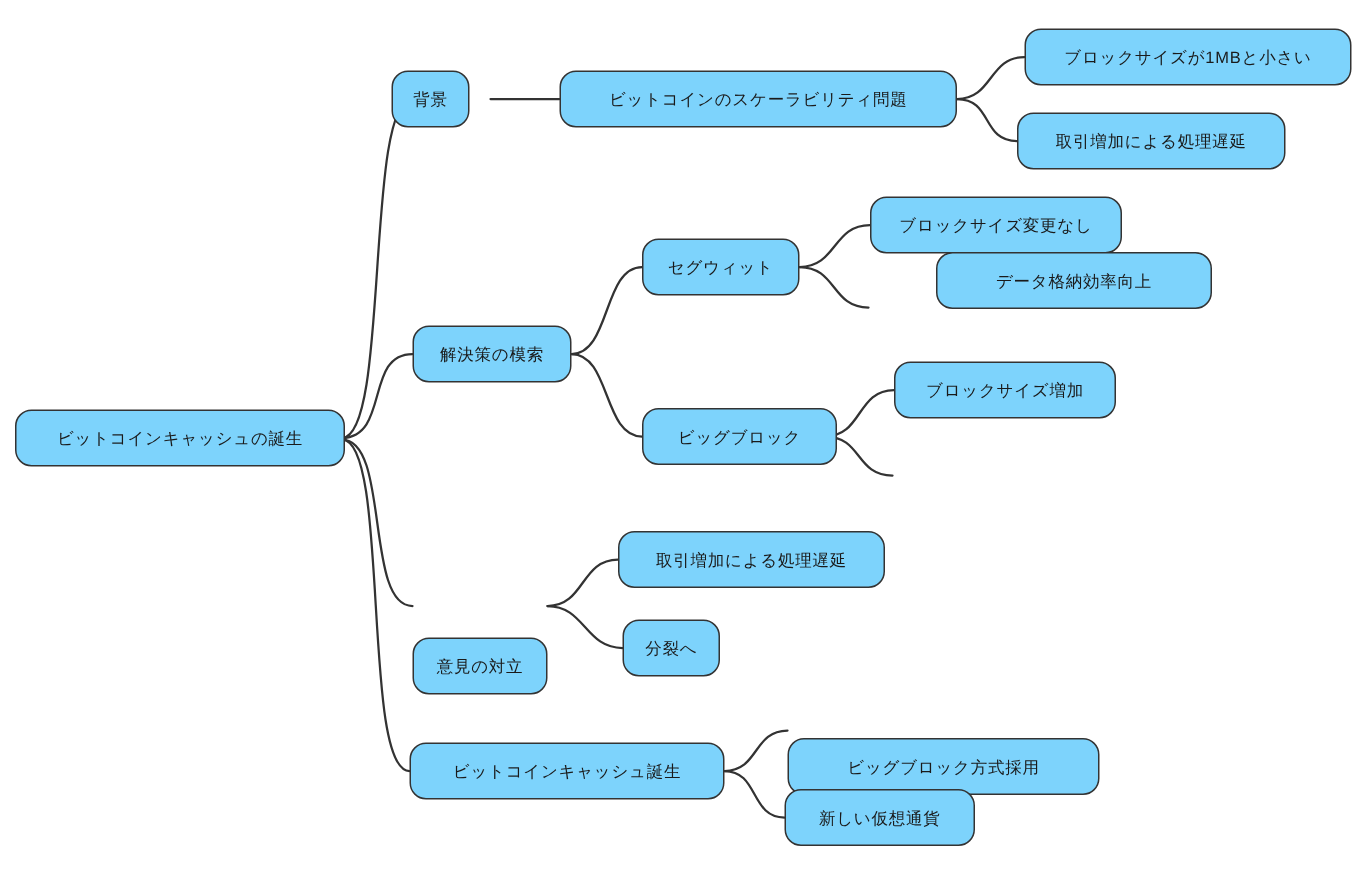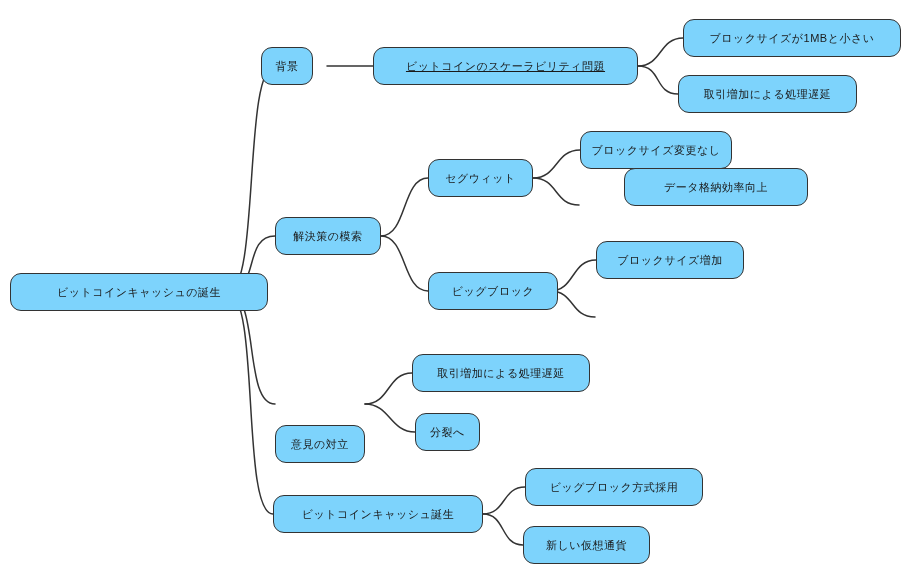--- a/index.html
+++ b/index.html
@@ -69,35 +69,35 @@
     <path d="M550,291 C575,291 571,260 596,260"></path>
     <path d="M550,291 C575,291 570,317 595,317"></path>
 
     <path d="M365,404 C390,404 387,373 412,373"></path>
     <path d="M365,404 C390,404 390,432 415,432"></path>
 
     <path d="M483,514 C506,514 502,487 525,487"></path>
     <path d="M483,514 C506,514 500,545 523,545"></path>
   </svg>
 
-  <div class="node" style="left:10px; top:273px; width:258px;">ビットコインキャッシュの誕生</div>
+  <div class="node" style="left:10px; top:273px; width:220px;">ビットコインキャッシュの誕生</div>
 
   <div class="node" style="left:261px; top:47px; width:52px;">背景</div>
-  <div class="node" style="left:373px; top:47px; width:265px;text-decoration:underline;">ビットコインのスケーラビリティ問題</div>
+  <div class="node" style="left:373px; top:47px; width:265px;">ビットコインのスケーラビリティ問題</div>
   <div class="node" style="left:683px; top:19px; width:218px;">ブロックサイズが1MBと小さい</div>
   <div class="node" style="left:678px; top:75px; width:179px;">取引増加による処理遅延</div>
 
   <div class="node" style="left:275px; top:217px; width:106px;">解決策の模索</div>
   <div class="node" style="left:428px; top:159px; width:105px;">セグウィット</div>
-  <div class="node" style="left:580px; top:131px; width:152px;">ブロックサイズ変更なし</div>
+  <div class="node" style="left:580px; top:131px; width:168px;">ブロックサイズ変更なし</div>
   <div class="node" style="left:579px; top:168px; width:184px;margin-left:45px;">データ格納効率向上</div>
   <div class="node" style="left:428px; top:272px; width:130px;">ビッグブロック</div>
   <div class="node" style="left:596px; top:241px; width:148px;">ブロックサイズ増加</div>
 
   <div class="node" style="left:275px; top:385px; width:90px;margin-top:40px;">意見の対立</div>
   <div class="node" style="left:412px; top:354px; width:178px;">取引増加による処理遅延</div>
   <div class="node" style="left:415px; top:413px; width:65px;">分裂へ</div>
 
   <div class="node" style="left:273px; top:495px; width:210px;">ビットコインキャッシュ誕生</div>
-  <div class="node" style="left:525px; top:468px; width:178px;">ビッグブロック方式採用</div>
+  <div class="node" style="left:525px; top:492px; width:208px;">ビッグブロック方式採用</div>
   <div class="node" style="left:523px; top:526px; width:127px;">新しい仮想通貨</div>
 
 </div>
 
 </body></html>

